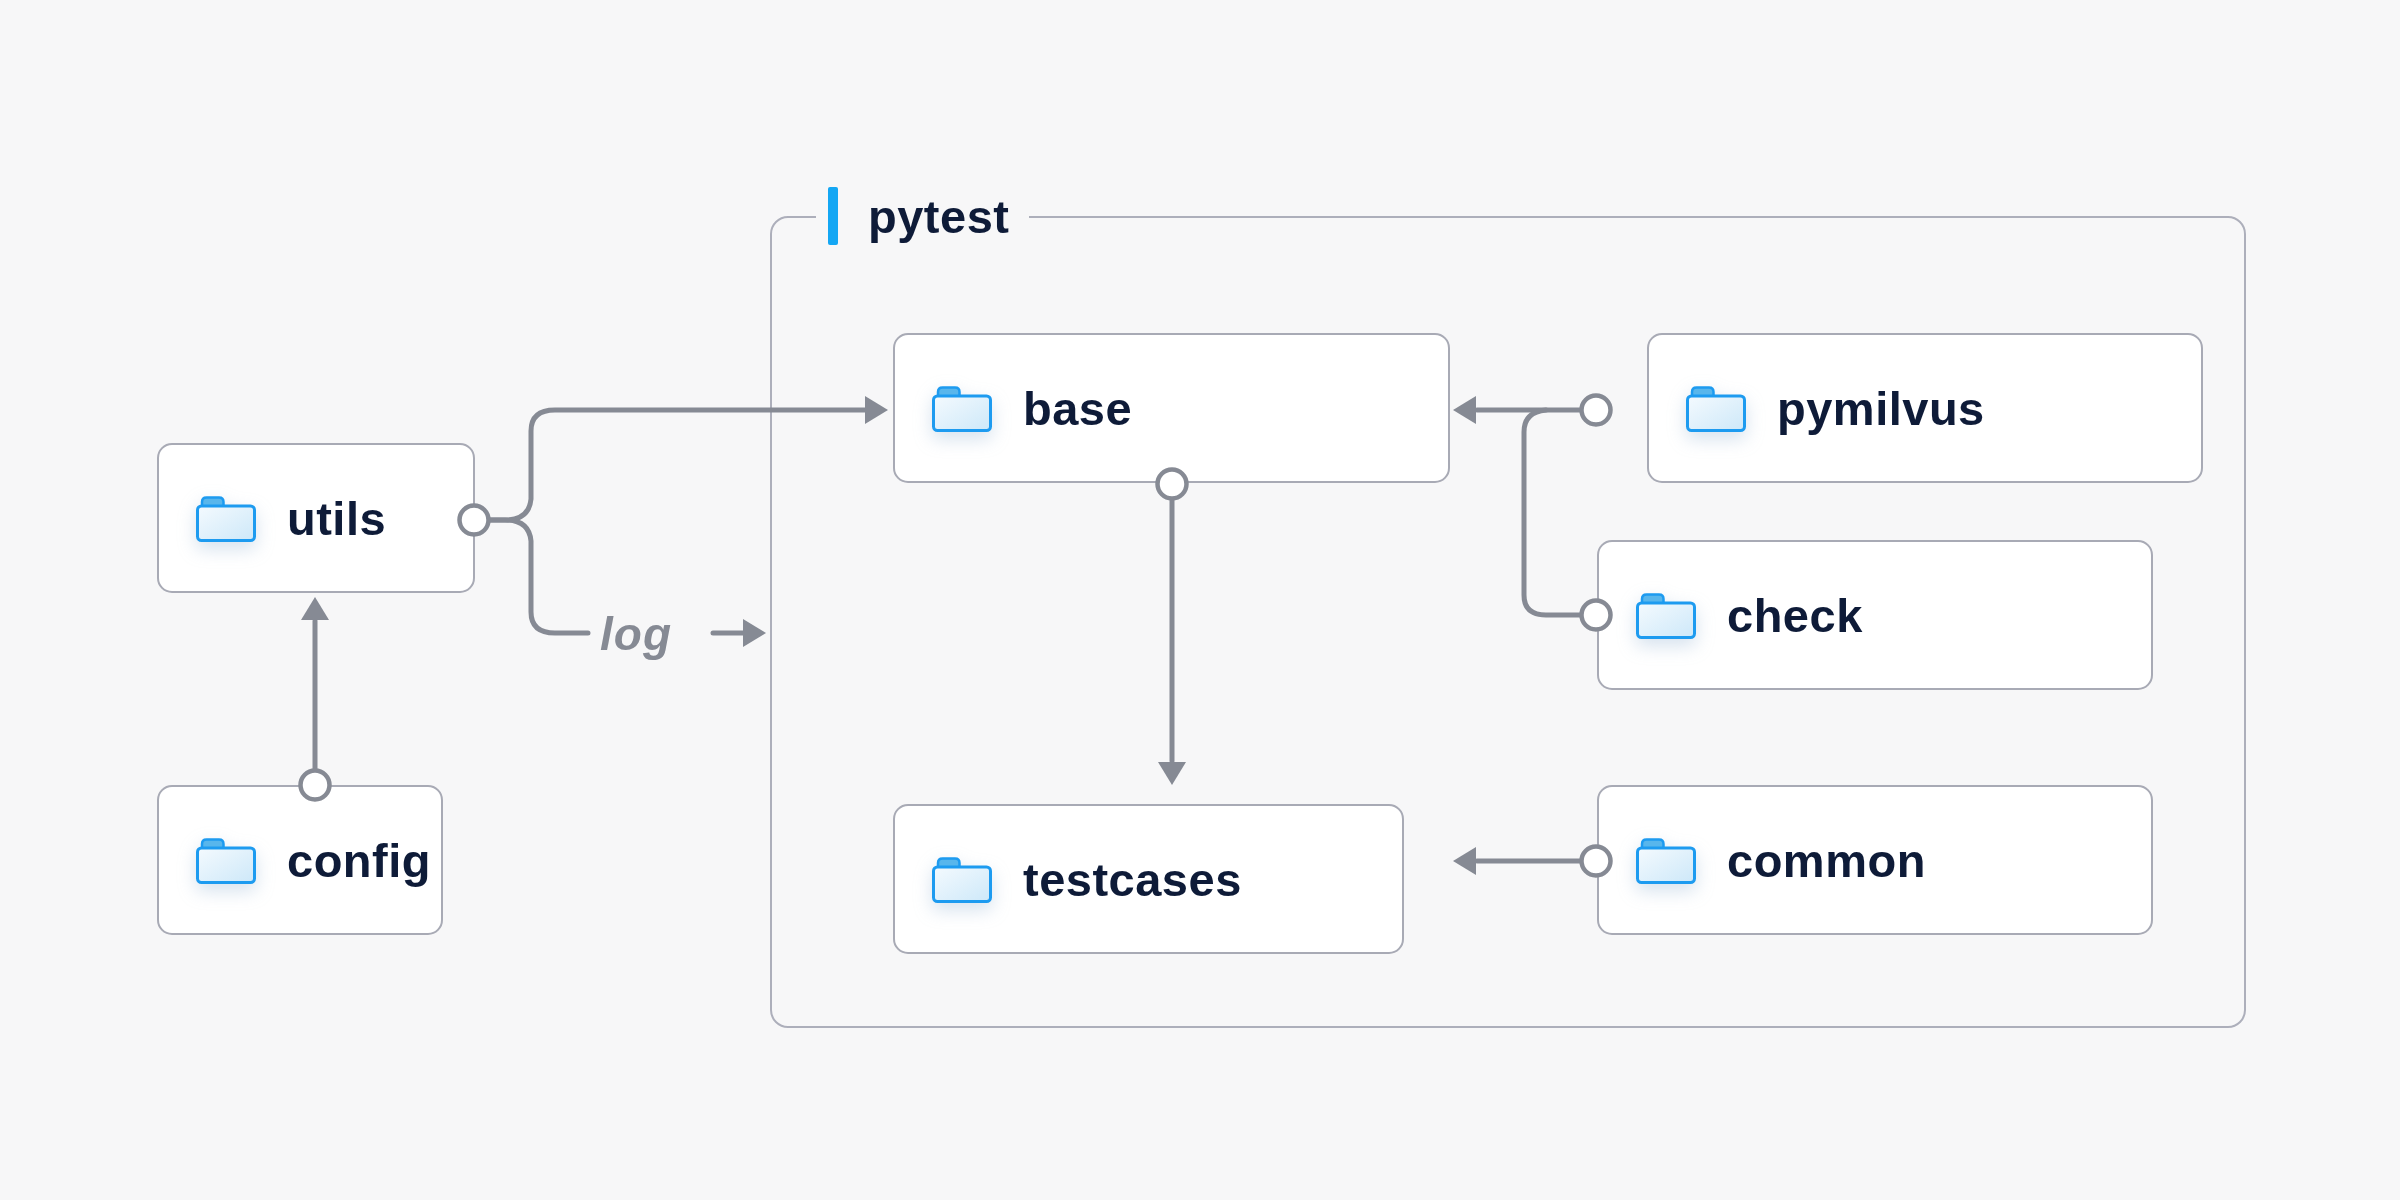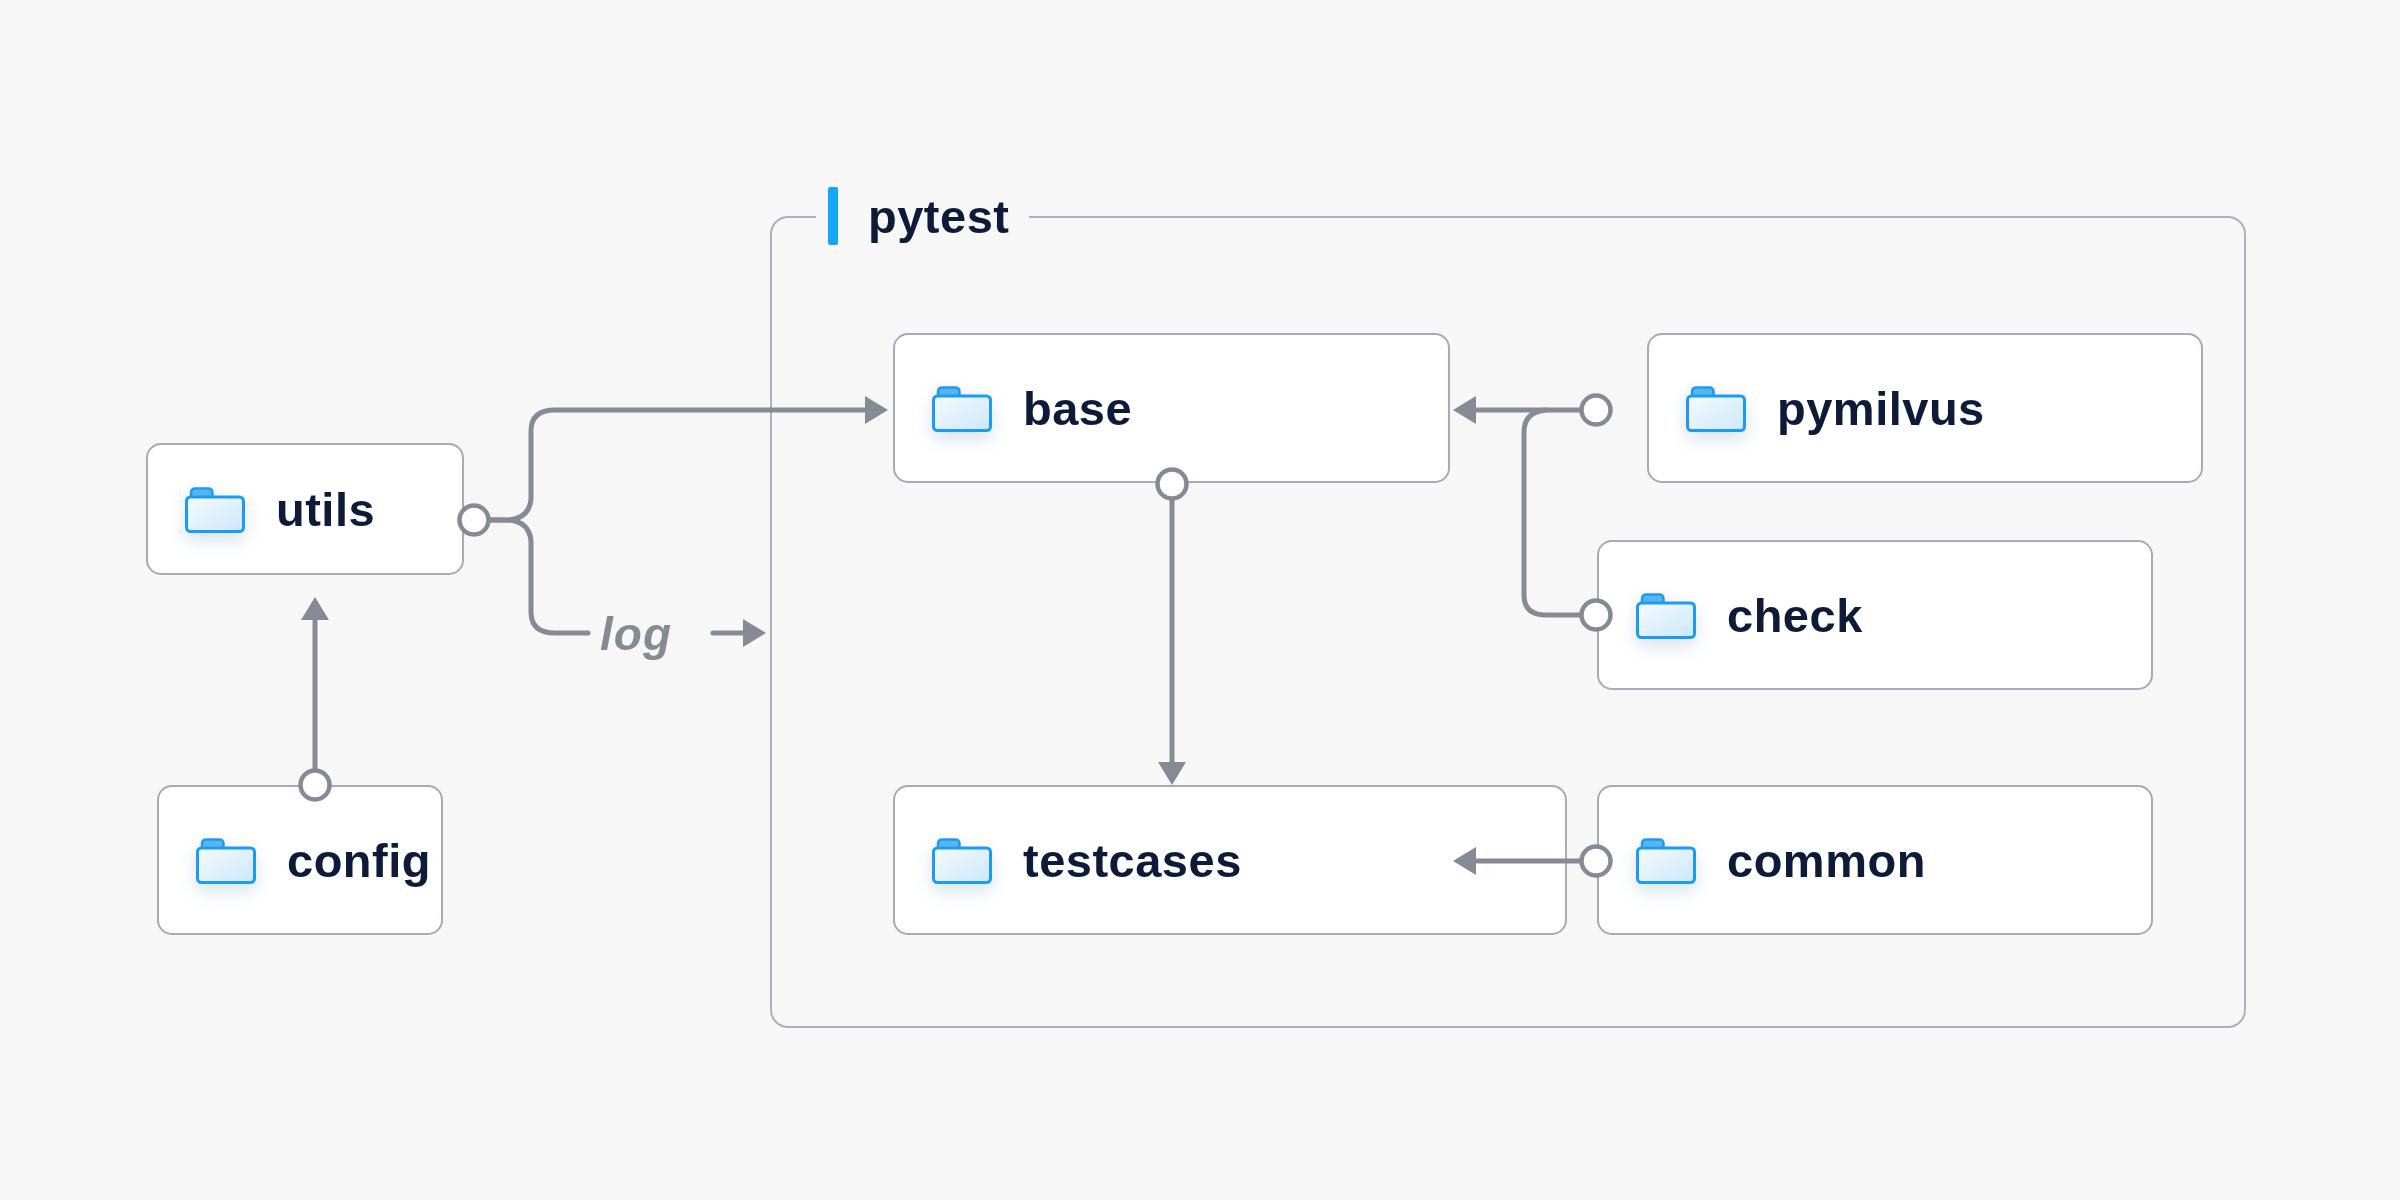--- a/index.html
+++ b/index.html
@@ -85,21 +85,21 @@
       <stop offset="0" stop-color="#f4fafe"></stop>
       <stop offset="1" stop-color="#cde8f9"></stop>
     </linearGradient>
   </defs>
 </svg>
 
 <div class="canvas">
 
   <div class="group-box"></div>
 
-  <div class="node" style="left:146px;top:443px;width:318px;height:132px">
+  <div class="node" style="left:157px;top:443px;width:318px;height:150px">
     <svg class="folder" viewBox="0 0 62 50">
       <path d="M7 16 V9 Q7 4.5 11.5 4.5 H24 Q28.5 4.5 28.5 9 V16 Z" fill="#58b6ec" stroke="#1d9bf0" stroke-width="2.5"></path>
       <rect x="2.5" y="13" width="57" height="34.5" rx="4" fill="url(#folderGrad)" stroke="#1d9bf0" stroke-width="3"></rect>
     </svg>
     <span class="label">utils</span>
   </div>
 
   <div class="node" style="left:157px;top:785px;width:286px;height:150px">
     <svg class="folder" viewBox="0 0 62 50">
       <path d="M7 16 V9 Q7 4.5 11.5 4.5 H24 Q28.5 4.5 28.5 9 V16 Z" fill="#58b6ec" stroke="#1d9bf0" stroke-width="2.5"></path>
@@ -125,21 +125,21 @@
   </div>
 
   <div class="node" style="left:1597px;top:540px;width:556px;height:150px">
     <svg class="folder" viewBox="0 0 62 50">
       <path d="M7 16 V9 Q7 4.5 11.5 4.5 H24 Q28.5 4.5 28.5 9 V16 Z" fill="#58b6ec" stroke="#1d9bf0" stroke-width="2.5"></path>
       <rect x="2.5" y="13" width="57" height="34.5" rx="4" fill="url(#folderGrad)" stroke="#1d9bf0" stroke-width="3"></rect>
     </svg>
     <span class="label">check</span>
   </div>
 
-  <div class="node" style="left:893px;top:785px;width:674px;height:150px">
+  <div class="node" style="left:893px;top:804px;width:511px;height:150px">
     <svg class="folder" viewBox="0 0 62 50">
       <path d="M7 16 V9 Q7 4.5 11.5 4.5 H24 Q28.5 4.5 28.5 9 V16 Z" fill="#58b6ec" stroke="#1d9bf0" stroke-width="2.5"></path>
       <rect x="2.5" y="13" width="57" height="34.5" rx="4" fill="url(#folderGrad)" stroke="#1d9bf0" stroke-width="3"></rect>
     </svg>
     <span class="label">testcases</span>
   </div>
 
   <div class="node" style="left:1597px;top:785px;width:556px;height:150px">
     <svg class="folder" viewBox="0 0 62 50">
       <path d="M7 16 V9 Q7 4.5 11.5 4.5 H24 Q28.5 4.5 28.5 9 V16 Z" fill="#58b6ec" stroke="#1d9bf0" stroke-width="2.5"></path>

